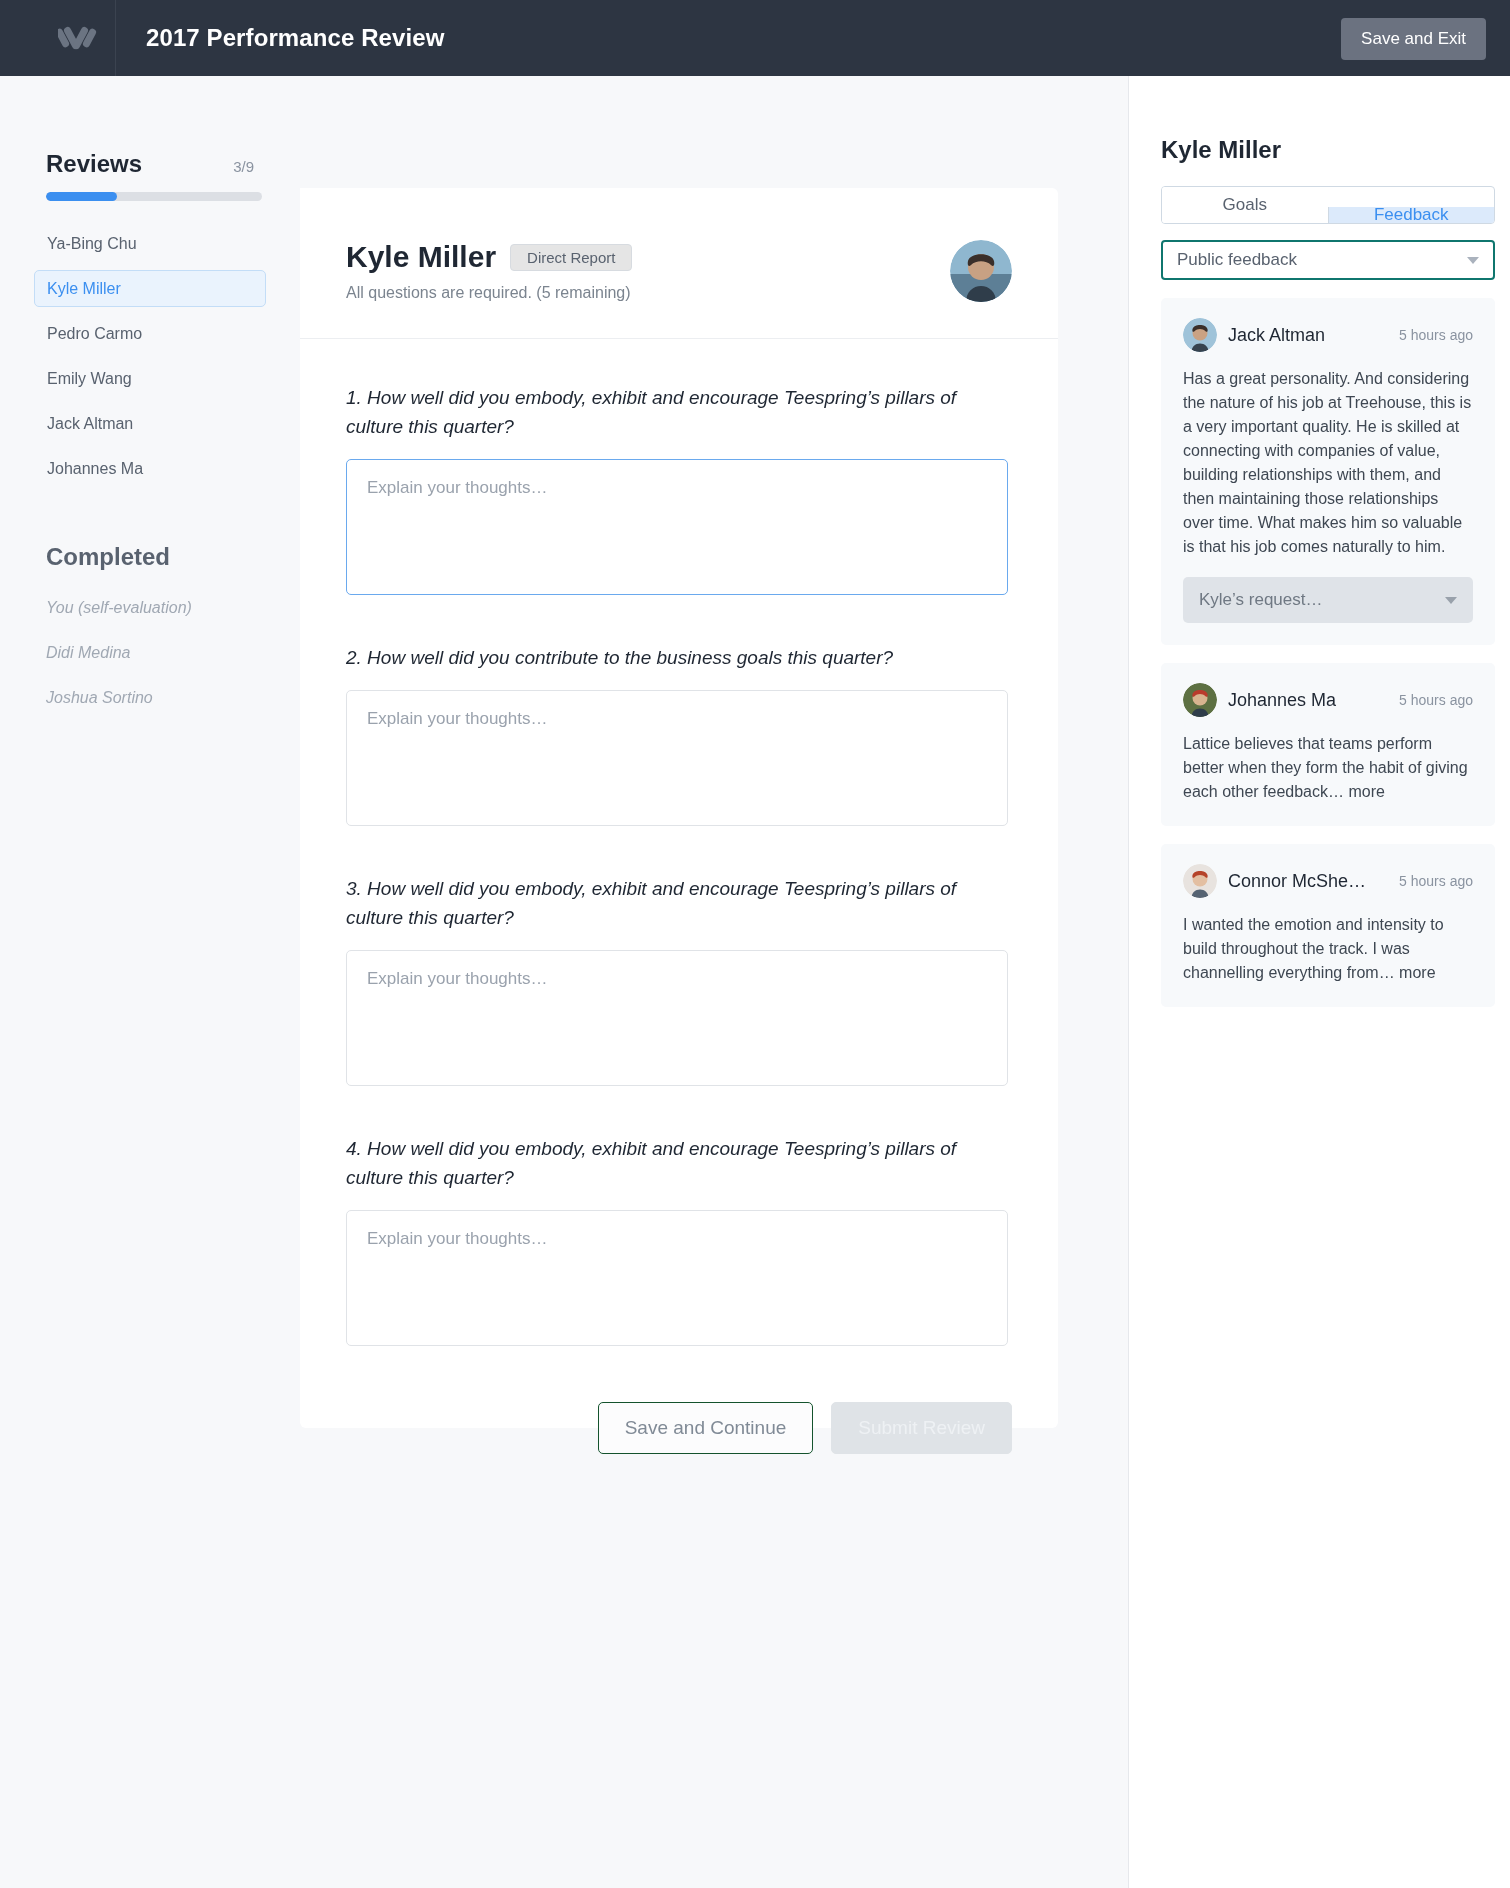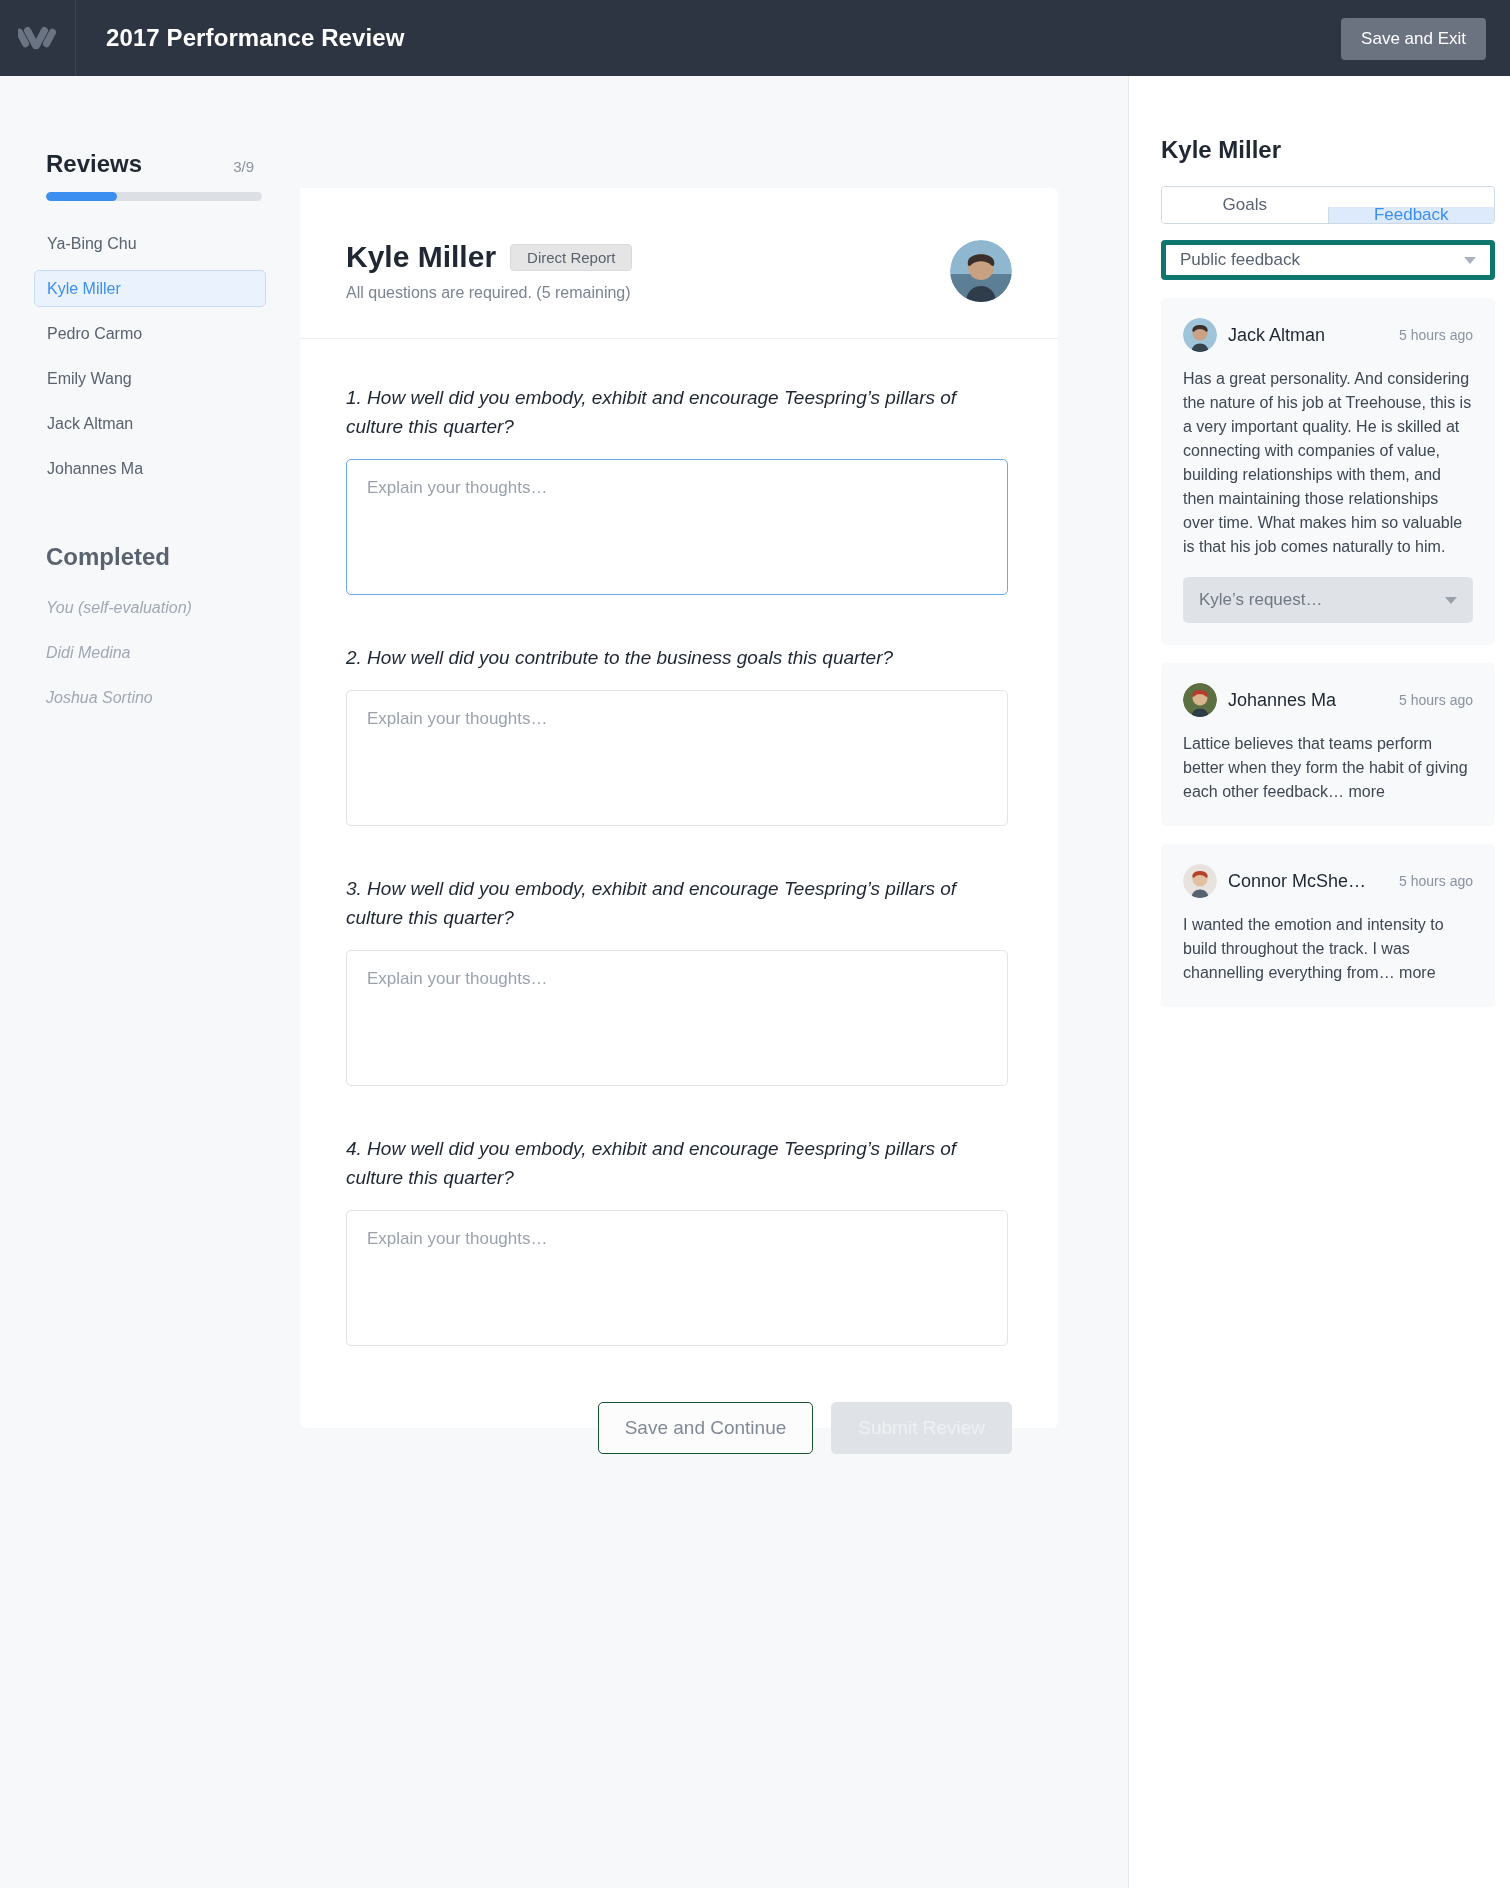--- a/index.html
+++ b/index.html
@@ -10,21 +10,21 @@
     font-family: "Liberation Sans", sans-serif;
     -webkit-font-smoothing: antialiased;
   }
   body { position: relative; overflow: hidden; }
 
   
   .topbar {
     position: absolute; top: 0; left: 0;
     width: 1510px; height: 76px;
     background: #2d3542;
-    display: flex; align-items: center;
+    display: flex; align-items: center; padding-left: 40px;
   }
   .logo-cell {
     width: 76px; height: 76px;
     display: flex; align-items: center; justify-content: center;
     border-right: 1px solid #3b4350;
   }
   .logo-mark { width: 40px; height: 30px; display: block; }
   .app-title {
     margin-left: 30px;
     color: #ffffff;
@@ -197,21 +197,21 @@
   .seg-btn {
     flex: 1; display: flex; align-items: center; justify-content: center;
     font-size: 17px; color: #59626f; background: #ffffff; cursor: pointer;
   }
   .seg-btn.active { background: #dceafb; color: #3b8ff0; }
   .seg-btn + .seg-btn { border-left: 1px solid #cfd9e3; margin-top: 20px; }
 
   .select {
     margin-top: 16px;
     width: 334px; height: 40px;
-    border: 5px solid #0f766e; border-radius: 4px;
+    border: 2px solid #0f766e; border-radius: 4px;
     background: #ffffff;
     display: flex; align-items: center; justify-content: space-between;
     padding: 0 14px;
     font-size: 17px; color: #59626f;
     cursor: pointer;
     gap: 28px;
   }
   .caret { width: 0; height: 0; border-left: 6px solid transparent;
            border-right: 6px solid transparent; border-top: 7px solid #aab2bd; }
 

